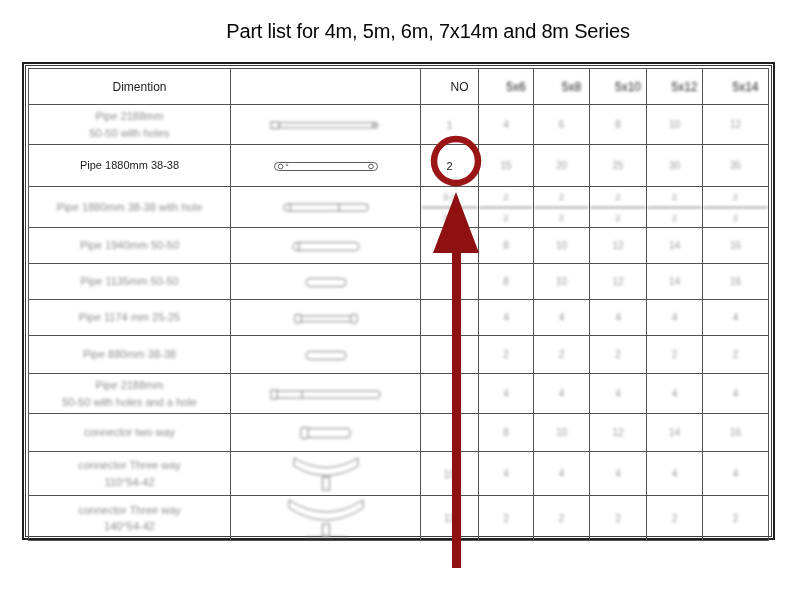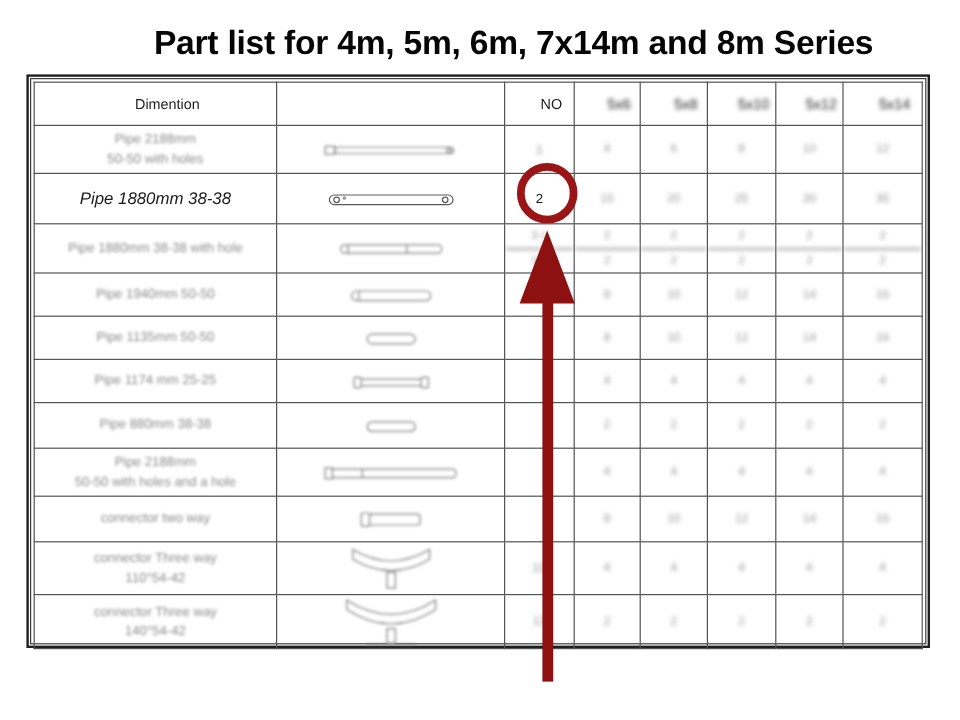--- a/index.html
+++ b/index.html
@@ -1,38 +1,38 @@
 <!DOCTYPE html>
 <html><head>
 <meta charset="utf-8">
 <style>
   * { box-sizing: border-box; margin: 0; padding: 0; }
   html,body { width:800px; height:600px; background:#ffffff; overflow:hidden;
               font-family:"Liberation Sans", sans-serif; }
   .page { position:relative; width:800px; height:600px; background:#fff; }
 
   .title { position:absolute; top:20px; left:0; width:800px; text-align:center;
-           padding-left:56px; font-size:28px; font-weight:700; color:#050505;
+           padding-left:56px; font-size:20px; font-weight:400; color:#050505;
            letter-spacing:-0.2px; }
 
   .tbl-outer { position:absolute; left:22px; top:62px; width:753px; height:478px;
                border:2px solid #1f1f1f; background:#fff; }
   .tbl-inner { position:absolute; inset:1px; border:1px solid #3c3c3c; padding:2px; }
 
   table { width:100%; height:100%; border-collapse:collapse; table-layout:fixed; }
   td, th { border:1px solid #535353; text-align:center; vertical-align:middle;
            font-weight:400; color:#222; overflow:hidden; }
 
   th.hdr { font-size:12px; color:#1c1c1c; font-weight:400;padding-left:20px; }
   td.dim { font-size:11px; line-height:1.5; white-space:pre-line; }
   td.v   { font-size:10px; }
   td.no  { font-size:11px; }
 
   .sharp { color:#1a1a1a; }
-  td.dim.sharp { font-size:14px;font-style:italic; }
+  td.dim.sharp { font-size:11px; }
   .blur   { filter:blur(1.5px); color:#8c8c8c; }
   .blur-n { filter:blur(1.7px); color:#9a9a9a; }
   .blur-i { filter:blur(1.4px); }
 
   td.p0 { padding:0; }
   .split { display:flex; flex-direction:column; width:100%; height:40px; }
   .split .sub { flex:1; display:flex; align-items:center; justify-content:center;
                 font-size:9.5px; }
   .split .sub:first-child { border-bottom:1px solid #5a5a5a; }
 

